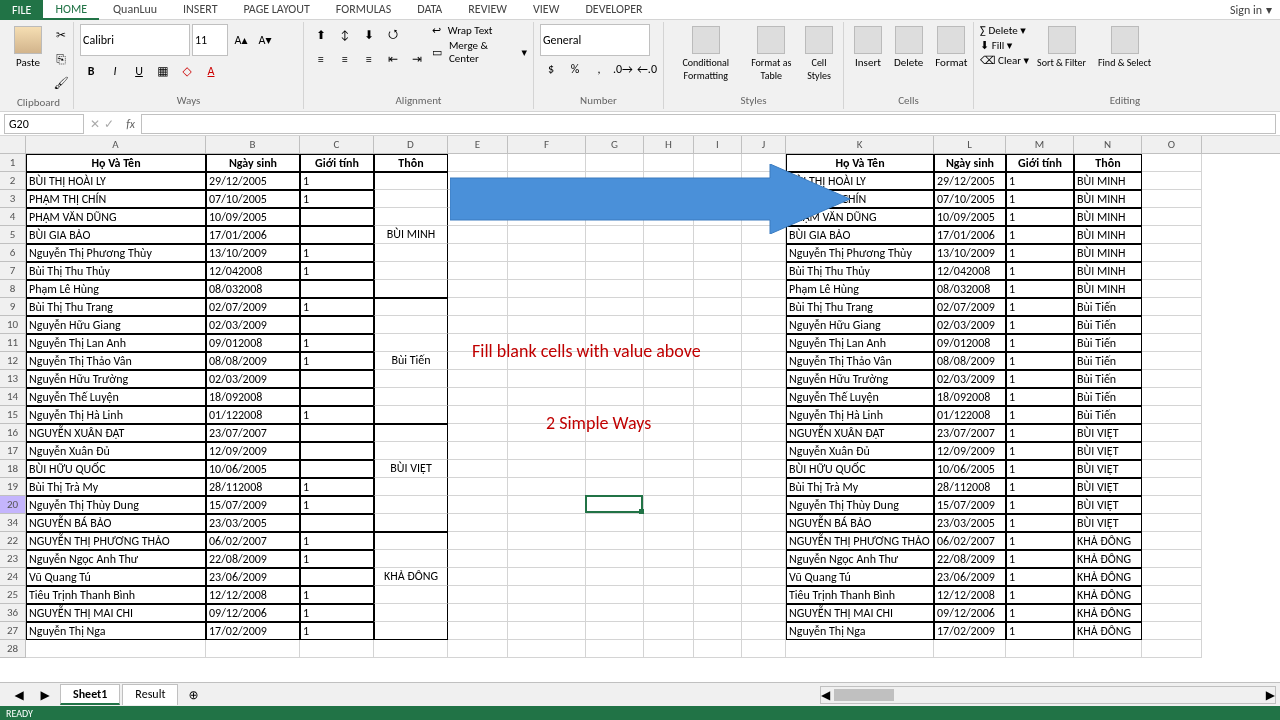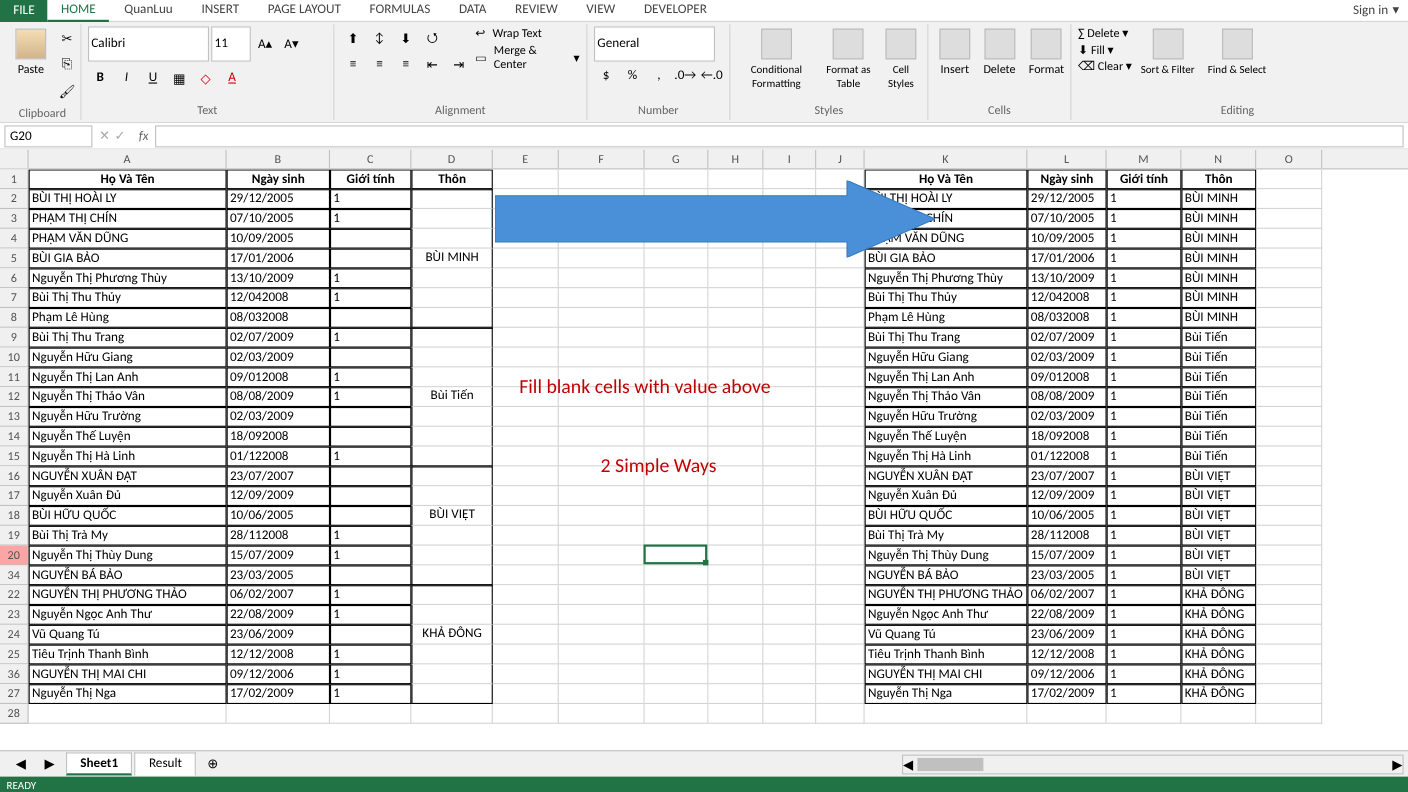--- a/index.html
+++ b/index.html
@@ -25,21 +25,21 @@
 .fx-label { padding: 0 6px; font-style: italic; color: #666; }
 .fbar-btns { display: flex; gap: 4px; padding: 0 6px; color: #aaa; }
 .formula-bar { flex: 1; border: 1px solid #c0c0c0; height: 20px; margin-right: 4px; }
 .grid-area { position: relative; height: calc(100% - 180px); overflow: hidden; background: #fff; }
 .col-headers { display: flex; background: #f0f0f0; border-bottom: 1px solid #c0c0c0; height: 18px; }
 .corner { width: 26px; border-right: 1px solid #c0c0c0; background: #f0f0f0; }
 .ch { border-right: 1px solid #c0c0c0; text-align: center; font-size: 11px; color: #555; line-height: 17px; }
 .rows-area { display: flex; height: calc(100% - 18px); overflow: auto; }
 .row-headers { display: flex; flex-direction: column; }
 .rh { width: 26px; height: 18px; border-right: 1px solid #c0c0c0; border-bottom: 1px solid #c0c0c0; background: #f0f0f0; text-align: center; font-size: 11px; color: #555; line-height: 17px; }
-.rh.sel { background: #fca5a5; }
+.rh.sel { background: #c4b5fd; }
 .cells { position: relative; }
 .crow { display: flex; height: 18px; }
 .cell { border-right: 1px solid #d4d4d4; border-bottom: 1px solid #d4d4d4; padding: 0 2px; font-size: 12px; line-height: 17px; overflow: hidden; white-space: nowrap; }
 .cell.hdr { font-weight: bold; text-align: center; border: 1px solid #000; }
 .cell.b { border: 1px solid #000; }
 .cell.bt { border-top: 1px solid #000; border-left: 1px solid #000; border-right: 1px solid #000; }
 .cell.bm { border-left: 1px solid #000; border-right: 1px solid #000; }
 .cell.bb { border-bottom: 1px solid #000; border-left: 1px solid #000; border-right: 1px solid #000; }
 .cell.center { text-align: center; }
 .sel-cell { position: absolute; border: 2px solid #217346; pointer-events: none; }
@@ -109,21 +109,21 @@
         <span class="ibtn">
             <u>U</u>
           </span>
         <span class="ibtn">▦</span>
         <span class="ibtn" style="color:#c00">◇</span>
         <span class="ibtn" style="color:#c00">
             <u>A</u>
           </span>
       </div>
     </div>
-    <div class="rgroup-label">Text</div>
+    <div class="rgroup-label">Ways</div>
   </div>
 
   <div class="rgroup" style="width:230px">
     <div class="rgroup-body">
       <div class="stackv">
         <div class="font-row">
           <span class="ibtn">⬆</span>
           <span class="ibtn">↕</span>
           <span class="ibtn">⬇</span>
           <span class="ibtn">⭯</span>

